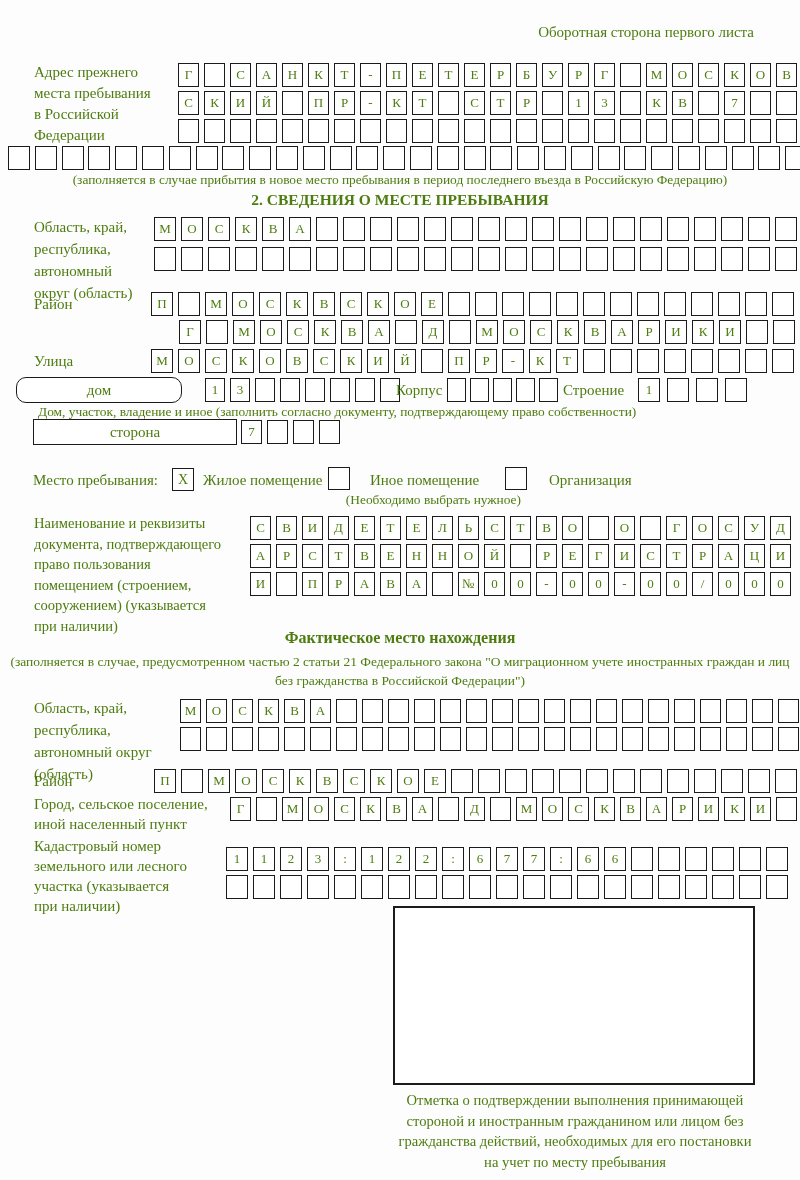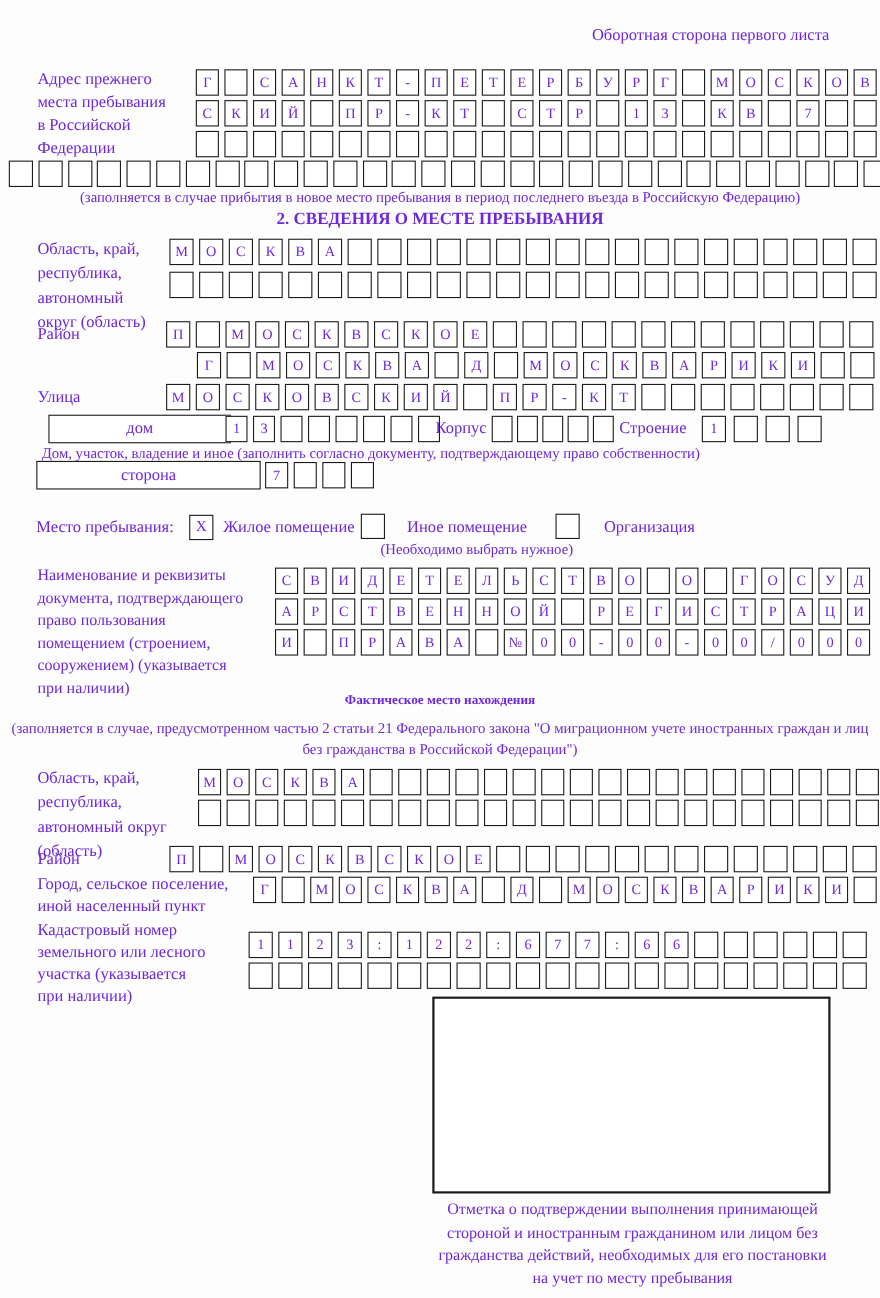--- a/index.html
+++ b/index.html
@@ -1,17 +1,17 @@
 <!DOCTYPE html>
 <html><head>
 <meta charset="utf-8">
 <style>
   html,body{margin:0;padding:0;background:#fff;}
   .page{position:relative;width:800px;height:1180px;background:#fdfdfd;overflow:hidden;
-        font-family:"Liberation Serif","DejaVu Serif",serif;color:#6d28d9;}
+        font-family:"Liberation Serif","DejaVu Serif",serif;color:#4d7c0f;}
   .lbl{position:absolute;font-size:15px;line-height:20px;white-space:nowrap;}
   .multi{white-space:pre-line;}
   .cap{position:absolute;font-size:13.4px;white-space:nowrap;}
   .center{left:0;width:800px;text-align:center;white-space:normal;}
   .hdr{position:absolute;left:0;width:800px;text-align:center;font-weight:bold;font-size:15.5px;}
   .boxrow{position:absolute;display:flex;gap:var(--gap,5px);}
   .cb{width:var(--cw,19px);height:22px;border:1.7px solid #1b1b1b;box-sizing:content-box;
       display:flex;align-items:center;justify-content:center;
       font-size:13px;font-family:"Liberation Serif","DejaVu Serif",serif;background:#fff;}
   .bigbox{position:absolute;height:24px;border:1.8px solid #1b1b1b;background:#fff;
@@ -277,21 +277,21 @@
       <div class="cb"></div>
       <div class="cb"></div>
       <div class="cb"></div>
       <div class="cb"></div>
       <div class="cb"></div>
       <div class="cb"></div>
       <div class="cb"></div>
       <div class="cb"></div>
     </div>
 
-  <div class="bigbox" style="left:44px;top:377px;width:164px;">дом</div>
+  <div class="bigbox" style="left:16px;top:377px;width:164px;border-radius:10px;">дом</div>
   <div class="boxrow" style="left:205px;top:378px;--cw:18px;--gap:5px;">
       <div class="cb">1</div>
       <div class="cb">3</div>
       <div class="cb"></div>
       <div class="cb"></div>
       <div class="cb"></div>
       <div class="cb"></div>
       <div class="cb"></div>
       <div class="cb"></div>
     </div>
@@ -398,21 +398,21 @@
       <div class="cb">0</div>
       <div class="cb">-</div>
       <div class="cb">0</div>
       <div class="cb">0</div>
       <div class="cb">/</div>
       <div class="cb">0</div>
       <div class="cb">0</div>
       <div class="cb">0</div>
     </div>
 
-  <div class="hdr" style="top:629px;font-size:12px;">Фактическое место нахождения</div>
+  <div class="hdr" style="top:629px;font-size:16px;">Фактическое место нахождения</div>
   <div class="cap center multi" style="top:652px;line-height:19px;font-size:13.5px;">(заполняется в случае, предусмотренном частью 2 статьи 21 Федерального закона
 "О миграционном учете иностранных граждан и лиц без гражданства в Российской Федерации")</div>
 
   <div class="lbl multi" style="left:34px;top:697px;line-height:22px;">Область, край,
 республика,
 автономный округ
 (область)</div>
   <div class="boxrow" style="left:180px;top:699px;--cw:19px;--gap:5px;">
       <div class="cb">М</div>
       <div class="cb">О</div>

